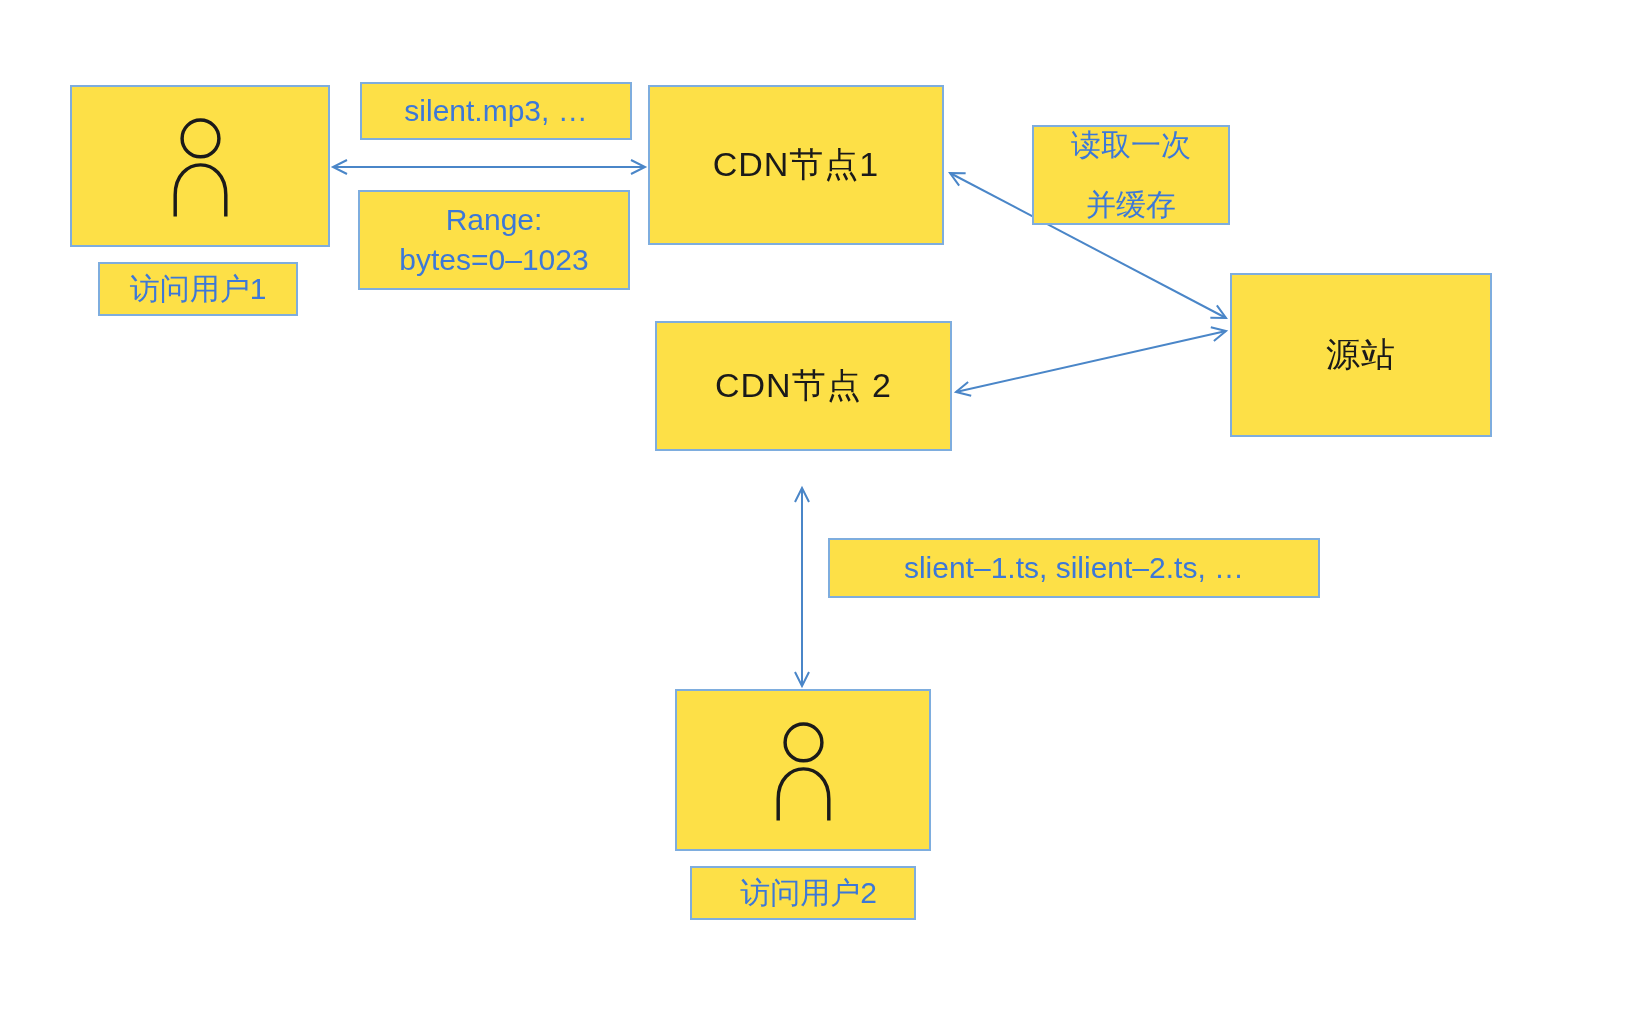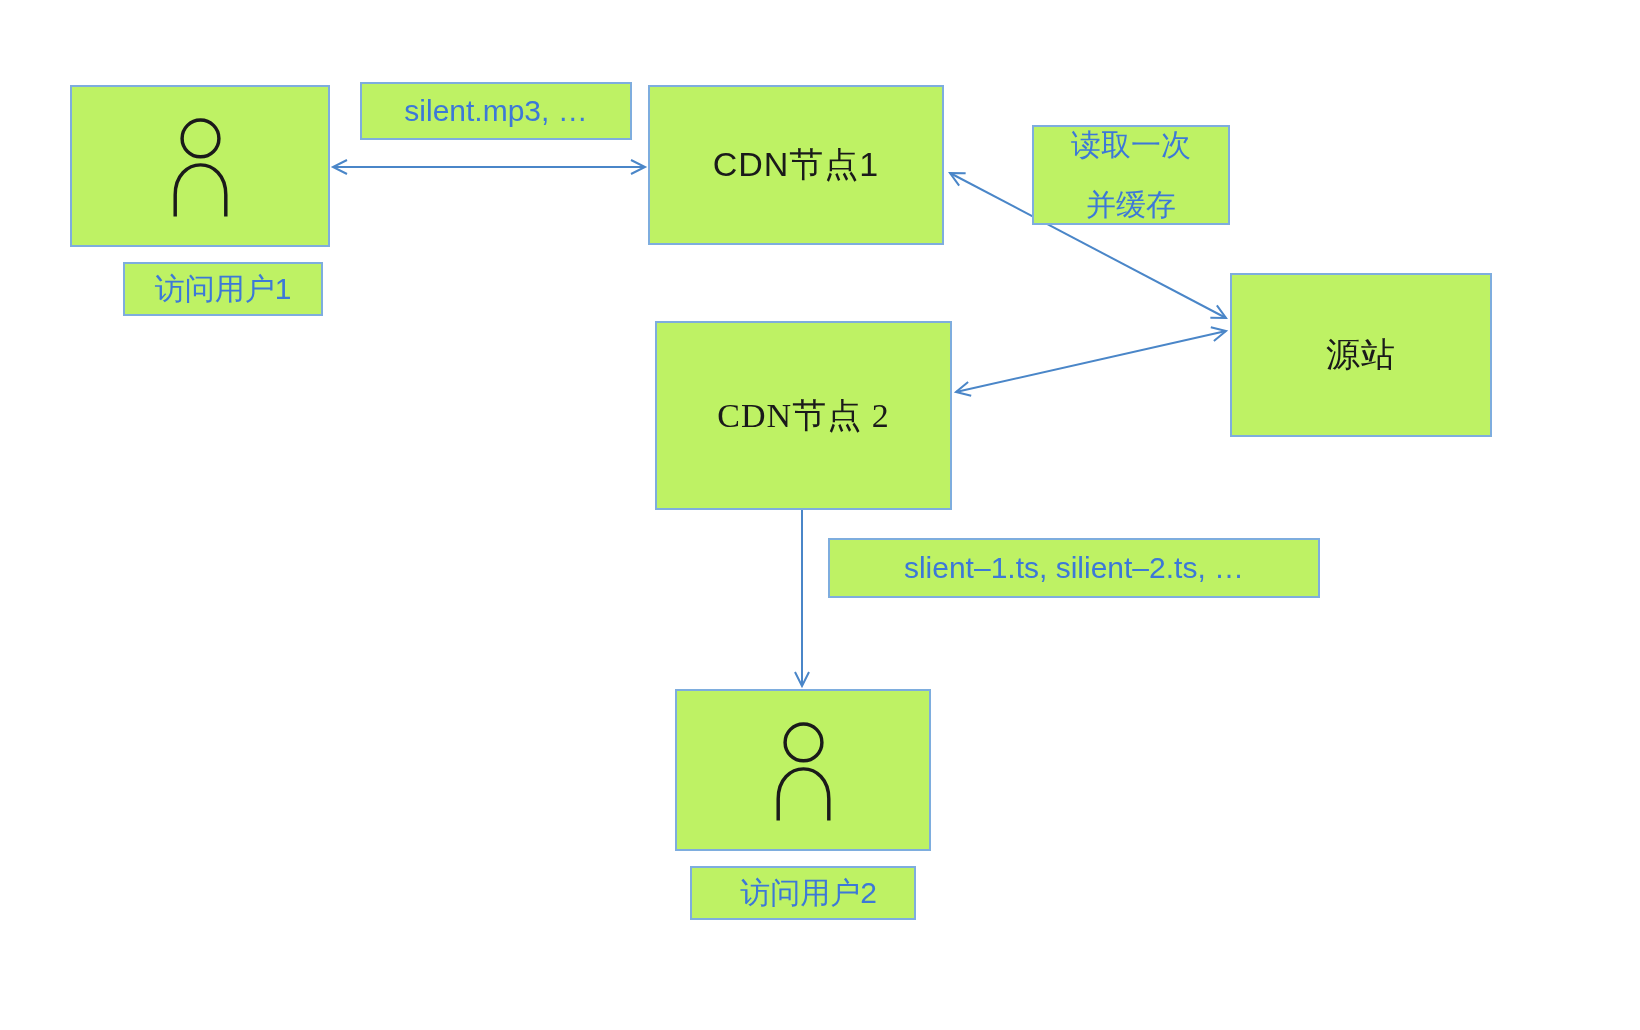--- a/index.html
+++ b/index.html
@@ -27,21 +27,21 @@
   .arrowhead {
     stroke: var(--arrow, #4A86C8);
     stroke-width: 2;
     fill: none;
     stroke-linejoin: miter;
   }
   .box {
     position: absolute;
     box-sizing: border-box;
     border: 2px solid var(--box-border, #7EADDE);
-    background: #bef264;
+    background: #fde047;
     display: flex;
     flex-direction: column;
     align-items: center;
     justify-content: center;
     text-align: center;
   }
   .node-label {
     font-size: 34px;
     color: var(--node-text, #111111);
     letter-spacing: 1px;
@@ -76,43 +76,47 @@
     <line class="conn" x1="802" y1="488" x2="802" y2="686" marker-start="url(#ah)" marker-end="url(#ah)"></line>
   </svg>
 
   <div class="box" style="left:70px; top:85px; width:260px; height:162px;">
     <svg viewBox="0 0 100 100" width="115" height="128">
       <circle class="person" cx="50" cy="26" r="16"></circle>
       <path class="person" d="M28,94 L28,75 C28,58 39,49 50,49 C61,49 72,58 72,75 L72,94"></path>
     </svg>
   </div>
 
-  <div class="box anno" style="left:98px; top:262px; width:200px; height:54px;margin-left:25px;">
+  <div class="box anno" style="left:98px; top:262px; width:200px; height:54px;">
     <span>访问用户1</span>
   </div>
 
   <div class="box anno" style="left:360px; top:82px; width:272px; height:58px;">
     <span>silent.mp3, …</span>
   </div>
 
+  <div class="box anno" style="left:358px; top:190px; width:272px; height:100px;">
+    <div>Range:</div>
+    <div>bytes=0–1023</div>
+  </div>
 
   <div class="box" style="left:648px; top:85px; width:296px; height:160px;">
     <span class="node-label">CDN节点1</span>
   </div>
 
   <div class="box anno" style="left:1032px; top:125px; width:198px; height:100px;gap:20px;">
     <div>读取一次</div>
     <div>并缓存</div>
   </div>
 
   <div class="box" style="left:1230px; top:234px; width:262px; height:164px;margin-top:39px;">
     <span class="node-label">源站</span>
   </div>
 
-  <div class="box" style="left:655px; top:321px; width:297px; height:189px;font-family:Liberation Serif, serif;">
+  <div class="box" style="left:655px; top:321px; width:297px; height:130px;">
     <span class="node-label">CDN节点 2</span>
   </div>
 
   <div class="box anno" style="left:820px; top:538px; width:492px; height:60px;margin-left:8px;">
     <span>slient–1.ts, silient–2.ts, …</span>
   </div>
 
   <div class="box" style="left:675px; top:689px; width:256px; height:162px;">
     <svg viewBox="0 0 100 100" width="115" height="128">
       <circle class="person" cx="50" cy="26" r="16"></circle>

